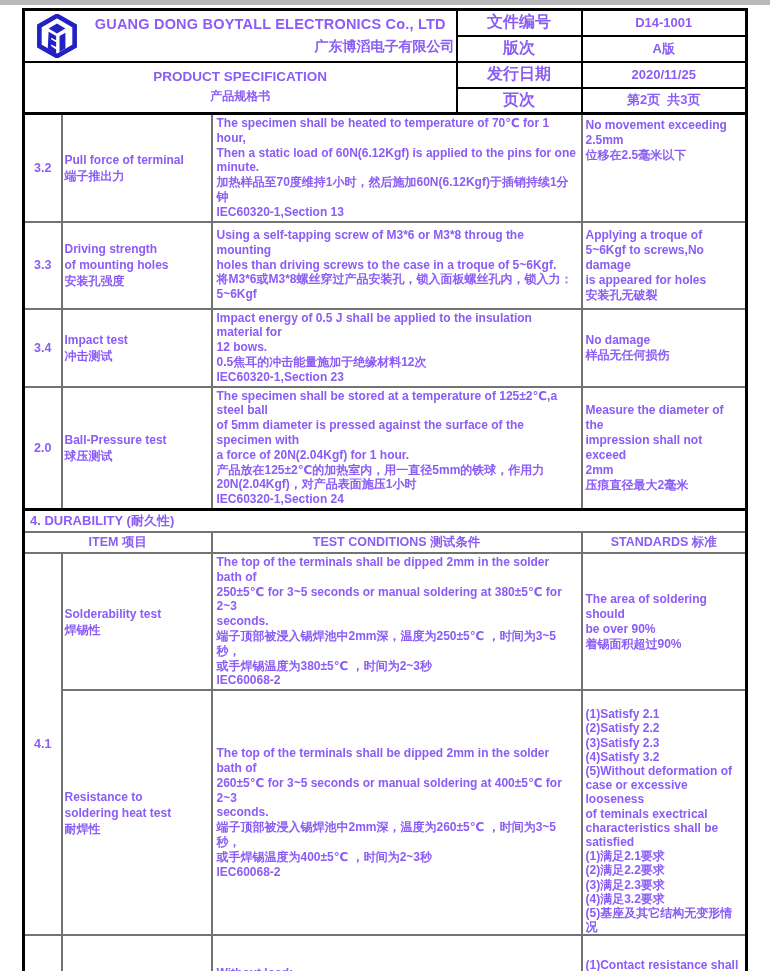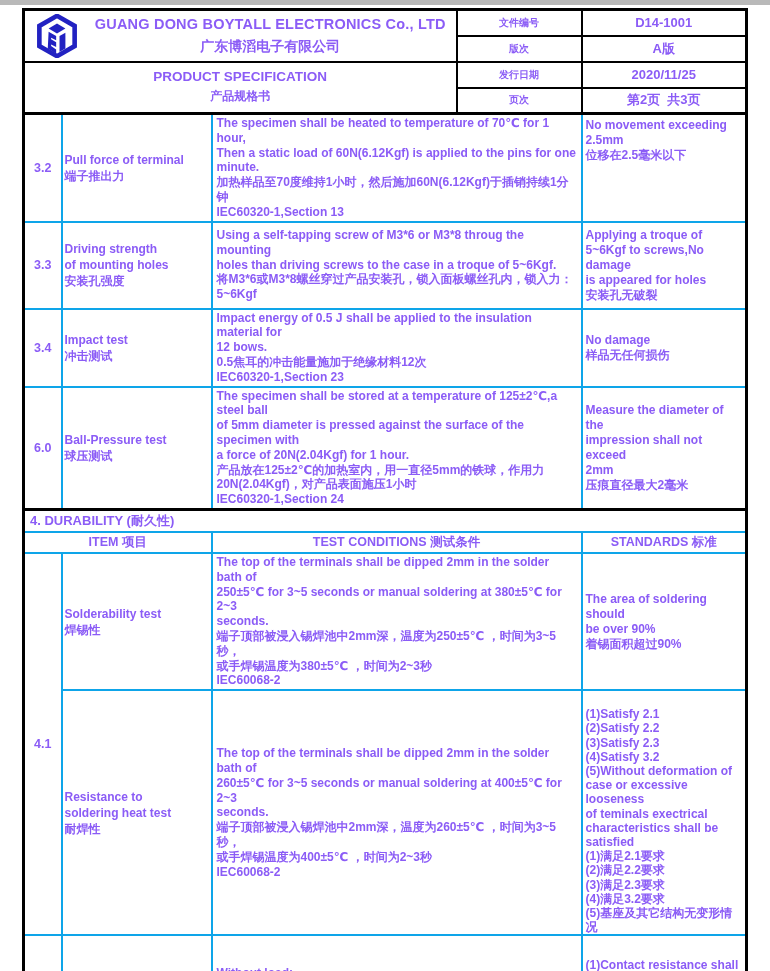--- a/index.html
+++ b/index.html
@@ -10,28 +10,28 @@
   }
   .scan-strip{position:absolute;top:0;left:0;width:770px;height:5px;background:#b9b9b9;}
   table{border-collapse:collapse;table-layout:fixed;}
   .hdr-table{position:absolute;left:22px;top:8px;width:723px;border:3px solid #000;}
   .hdr-table td{border:2px solid #000;overflow:hidden;}
   .hdr-table tr{height:26px;}
   .company-cell{text-align:center;vertical-align:middle;}
   .company-inner{display:flex;align-items:center;justify-content:flex-start;padding-left:10px;gap:8px;}
   .company-text{flex:1;text-align:center;}
   .company-en{font-weight:bold;font-size:14.5px;letter-spacing:0.2px;}
-  .company-cn{font-weight:bold;font-size:14px;margin-top:6px;}
+  .company-cn{font-weight:bold;font-size:14px;margin-top:6px;text-align:right;}
   .spec-cell{text-align:center;vertical-align:middle;font-weight:bold;}
   .spec-en{font-size:13.5px;}
   .spec-cn{font-size:12px;margin-top:4px;}
-  .hlabel{text-align:center;vertical-align:middle;font-weight:bold;font-size:10px;}
+  .hlabel{text-align:center;vertical-align:middle;font-weight:bold;font-size:16px;}
   .hval{text-align:center;vertical-align:middle;font-weight:bold;font-size:13px;white-space:pre;}
   .main-table{position:absolute;left:22px;top:112px;width:723px;border:3px solid #000;}
-  .main-table td{border:2px solid #0ea5e9;overflow:hidden;white-space:pre-line;}
+  .main-table td{border:2px solid #737373;overflow:hidden;white-space:pre-line;}
   td.no{font-size:12.5px;font-weight:bold;text-align:center;vertical-align:middle;}
   td.item{font-size:12px;font-weight:bold;vertical-align:middle;line-height:16px;padding:0 2px;}
   td.cond{font-size:12px;font-weight:bold;vertical-align:top;line-height:14.8px;padding:1px 4px;}
   td.cond.vmid{vertical-align:middle;}
   td.std{font-size:12px;font-weight:bold;vertical-align:middle;line-height:15px;padding:1px 3px;}
   td.std.vtop{vertical-align:top;padding-top:3px;}
   td.std.tight{line-height:14.2px;padding-top:16px;padding-bottom:0;}
   td.sect-title{font-size:13px;font-weight:bold;vertical-align:middle;padding-left:5px;border-top:3px solid #000;}
   td.colhead{font-size:12.5px;font-weight:bold;text-align:center;vertical-align:middle;}
   .logo{width:42px;height:44px;flex:0 0 auto;}
@@ -132,21 +132,21 @@
 冲击测试</td>
       <td class="cond">Impact energy of 0.5 J shall be applied to the insulation material for
 12 bows.
 0.5焦耳的冲击能量施加于绝缘材料12次
 IEC60320-1,Section 23</td>
       <td class="std">No damage
 样品无任何损伤</td>
     </tr>
 
     <tr style="height:95px">
-      <td class="no">6.0</td>
+      <td class="no">2.0</td>
       <td class="item">Ball-Pressure test
 球压测试</td>
       <td class="cond">The specimen shall be stored at a temperature of 125±2℃,a steel ball
 of 5mm diameter is pressed against the surface of the specimen with
 a force of 20N(2.04Kgf) for 1 hour.
 产品放在125±2℃的加热室内，用一直径5mm的铁球，作用力
 20N(2.04Kgf)，对产品表面施压1小时
 IEC60320-1,Section 24</td>
       <td class="std">Measure the diameter of the
 impression shall not exceed

